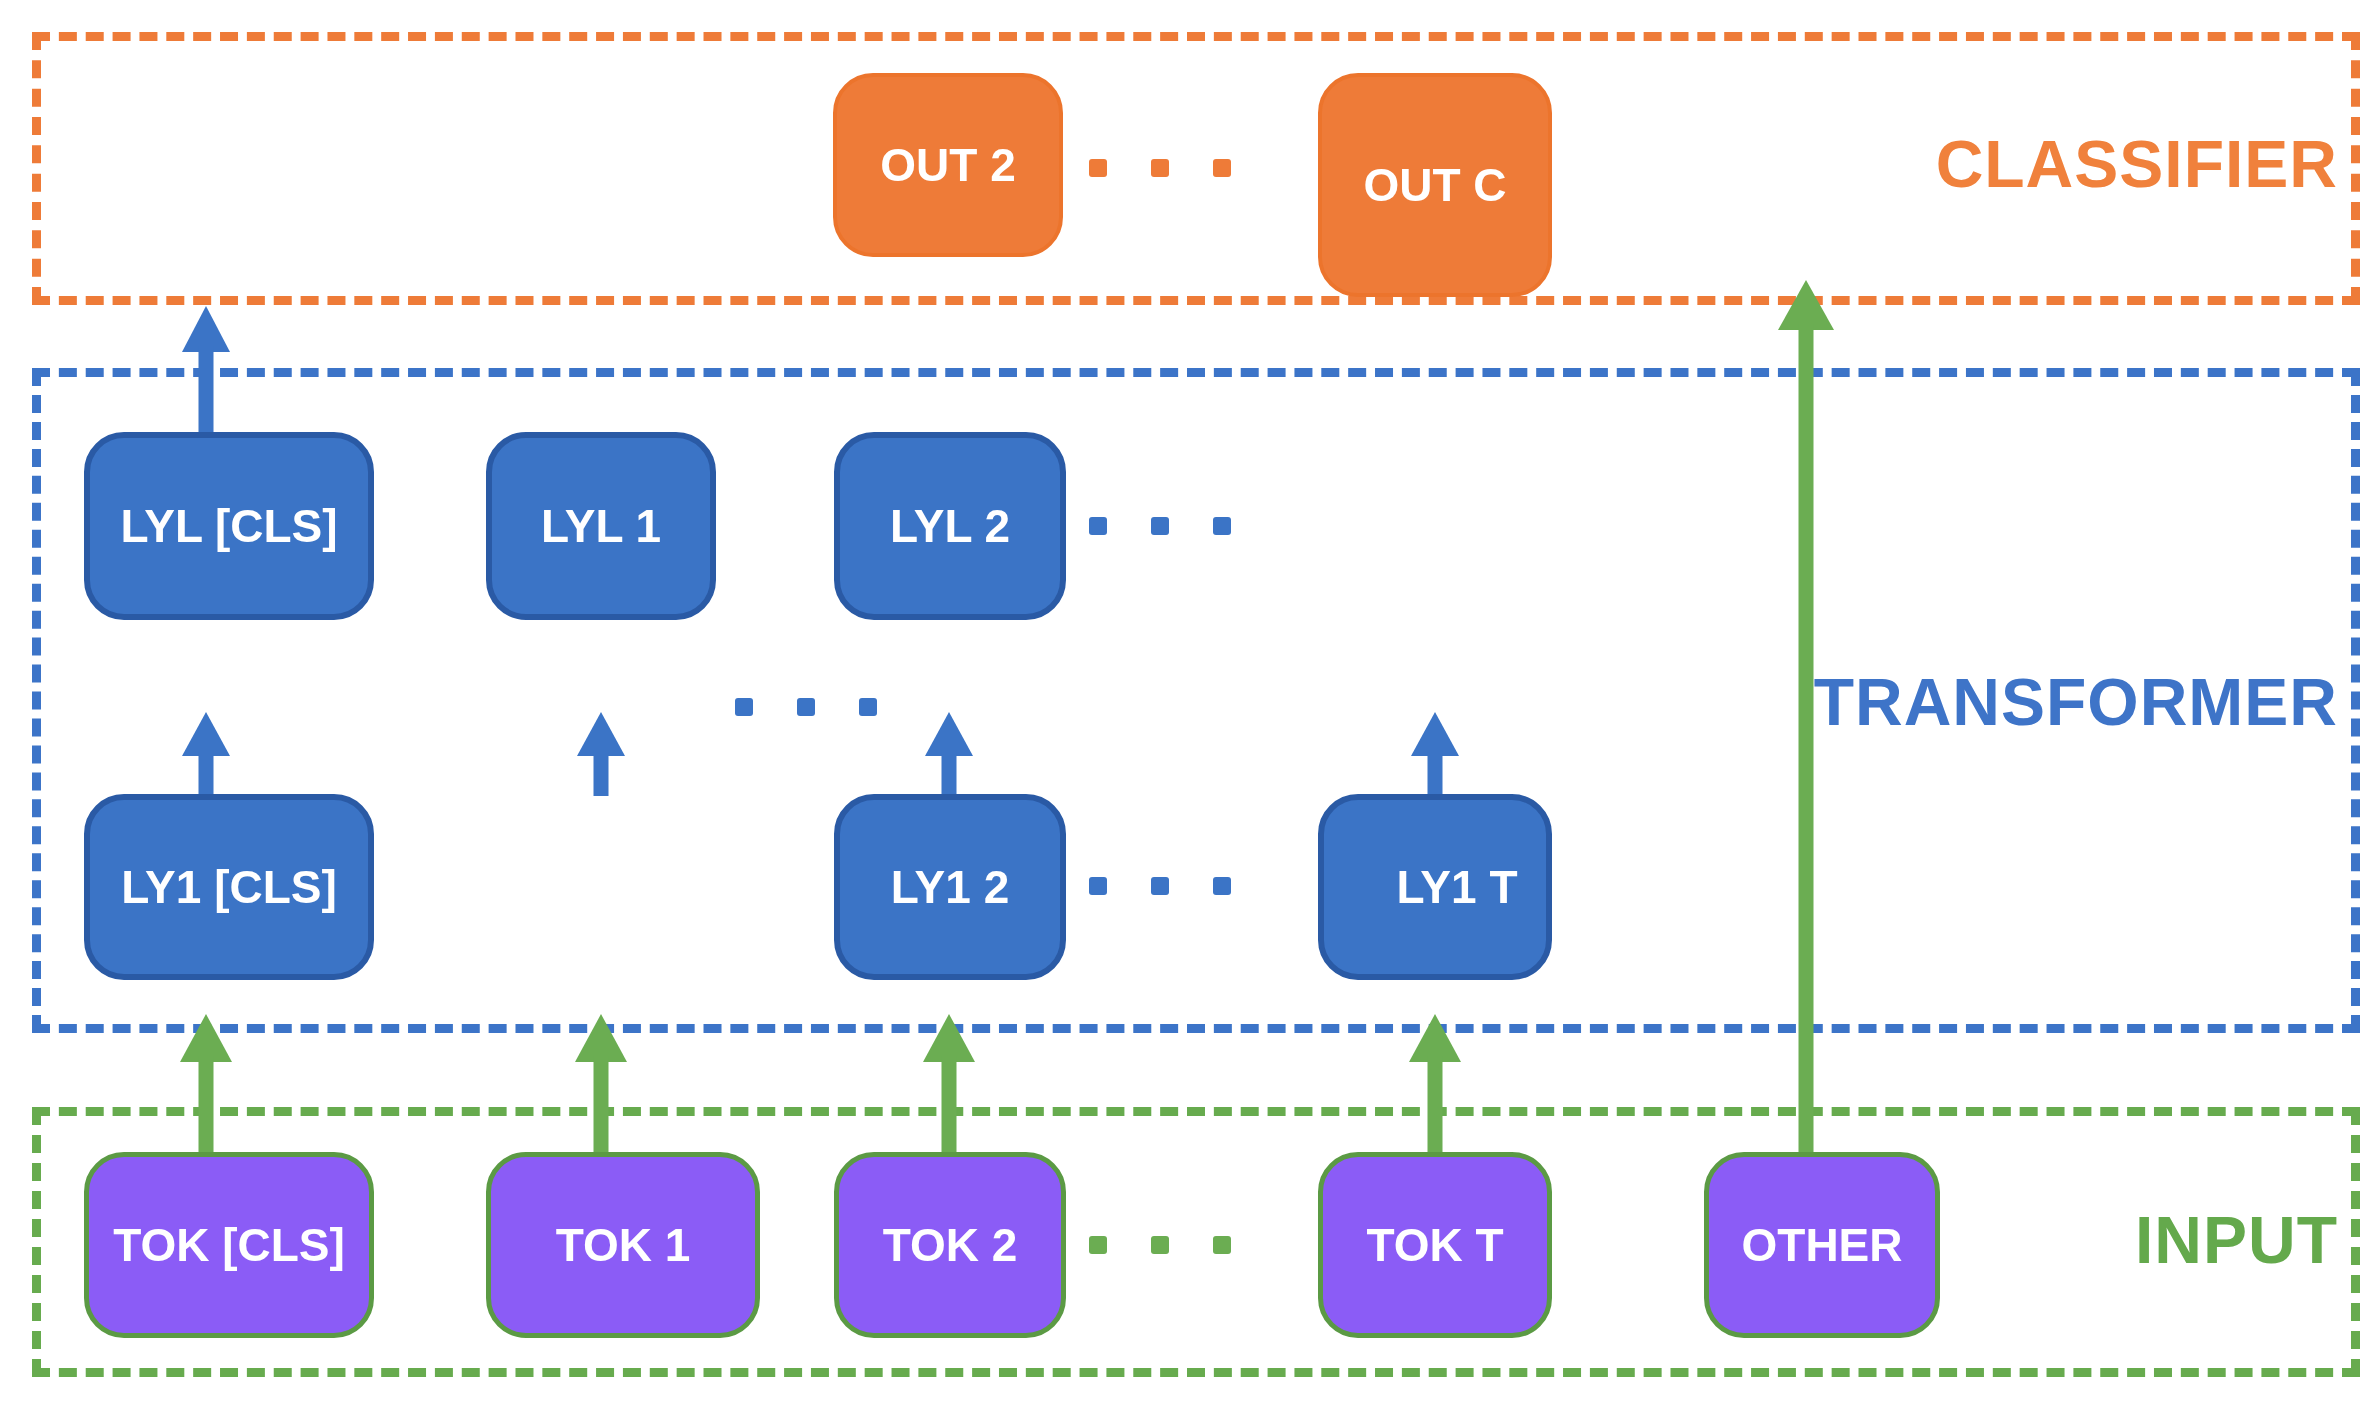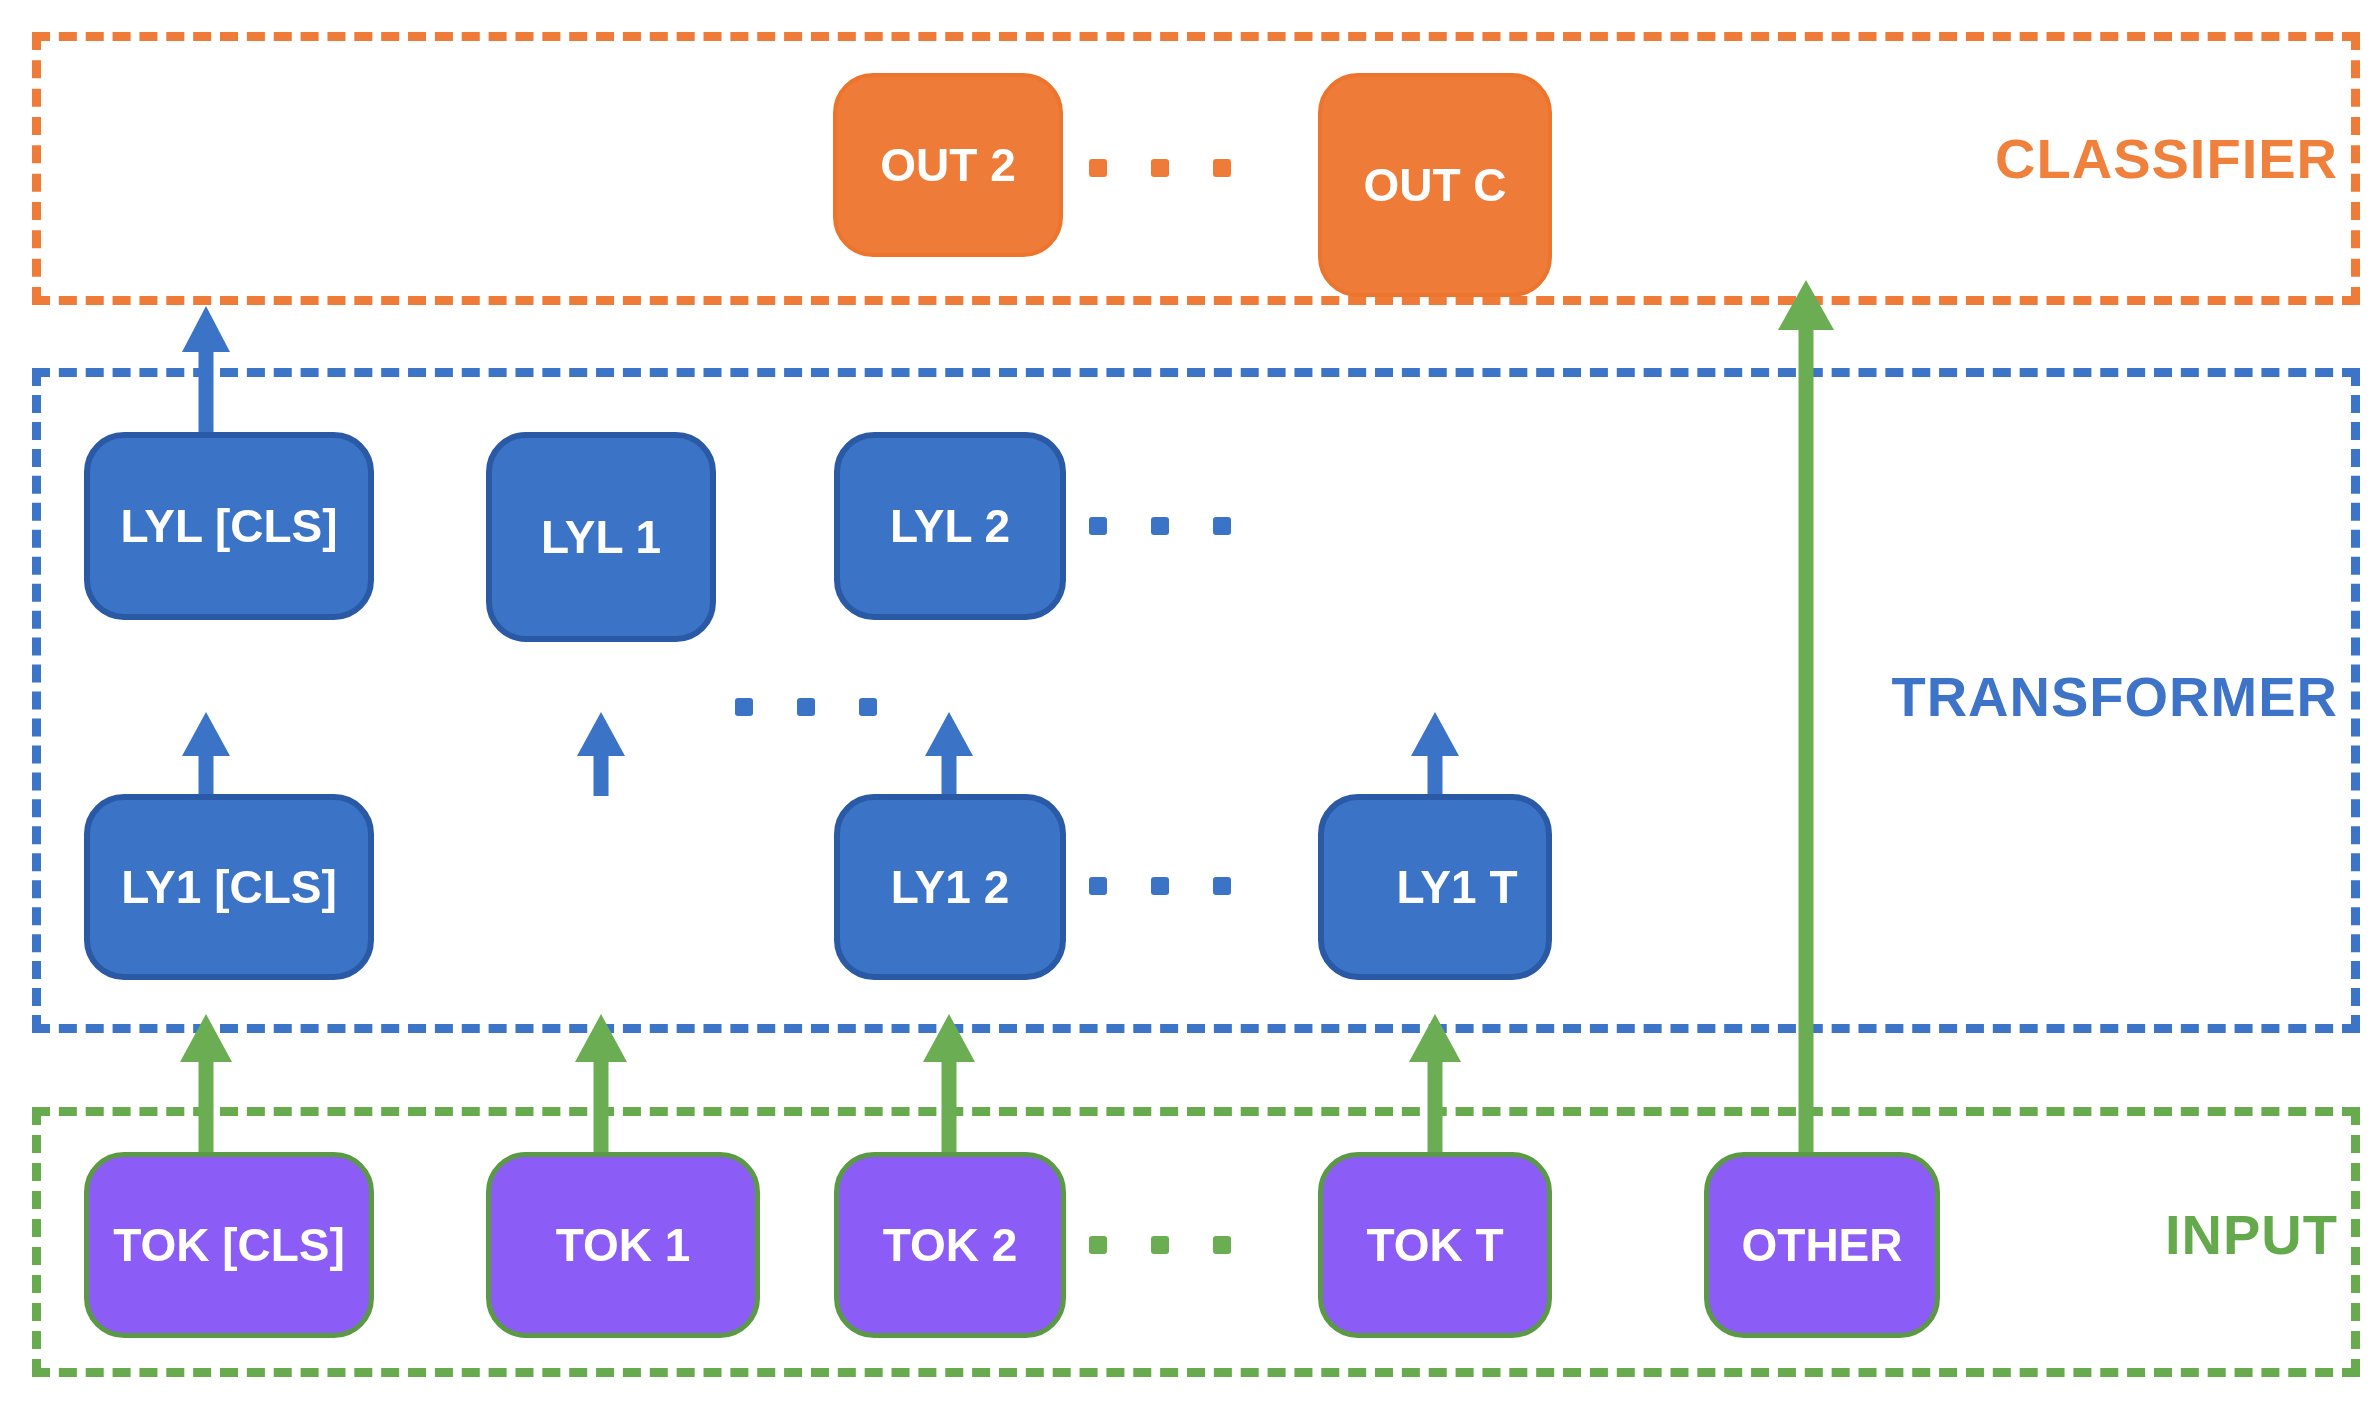--- a/index.html
+++ b/index.html
@@ -5,21 +5,21 @@
   html,body{margin:0;padding:0;background:#ffffff;}
   #canvas{
     position:relative;width:2374px;height:1415px;background:#ffffff;overflow:hidden;
     font-family:"Liberation Sans", sans-serif;
   }
   .region{position:absolute;border:9px dashed;box-sizing:border-box;z-index:1;background:transparent;}
   .region.orange{border-color:#EE7B38;}
   .region.blue{border-color:#3C74C8;}
   .region.green{border-color:#67AB4E;}
   .rlabel{
-    position:absolute;z-index:2;font-weight:bold;font-size:56px;letter-spacing:1px;
+    position:absolute;z-index:2;font-weight:bold;font-size:66px;letter-spacing:1px;
     text-align:right;white-space:nowrap;line-height:1.1;
   }
   .rlabel.orange{color:#F0813C;}
   .rlabel.blue{color:#3E74C8;}
   .rlabel.green{color:#64A94C;}
   .box{
     position:absolute;z-index:3;display:flex;align-items:center;justify-content:center;
     color:#ffffff;font-weight:bold;font-size:46px;border-radius:40px;box-sizing:border-box;
     white-space:nowrap;
   }
@@ -60,21 +60,21 @@
 
   <div class="box orange" style="left:833px;top:73px;width:230px;height:184px;">OUT 2</div>
   <div class="dots" style="left:1089px;top:159px;">
     <div class="dot orange"></div>
       <div class="dot orange"></div>
       <div class="dot orange"></div>
   </div>
   <div class="box orange" style="left:1318px;top:73px;width:234px;height:224px;">OUT C</div>
 
   <div class="box blue" style="left:84px;top:432px;width:290px;height:188px;">LYL [CLS]</div>
-  <div class="box blue" style="left:486px;top:432px;width:230px;height:210px;">LYL 1</div>
+  <div class="box blue" style="left:486px;top:432px;width:230px;height:188px;">LYL 1</div>
   <div class="box blue" style="left:834px;top:432px;width:232px;height:188px;">LYL 2</div>
   <div class="dots" style="left:1089px;top:517px;">
     <div class="dot blue"></div>
       <div class="dot blue"></div>
       <div class="dot blue"></div>
   </div>
 
   <div class="dots" style="left:735px;top:698px;">
     <div class="dot blue"></div>
       <div class="dot blue"></div>

